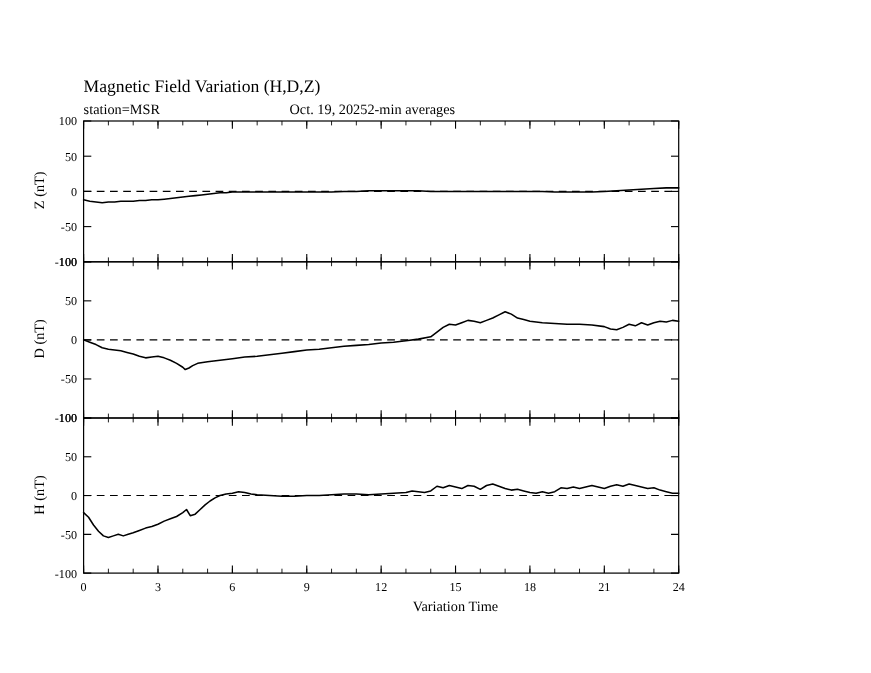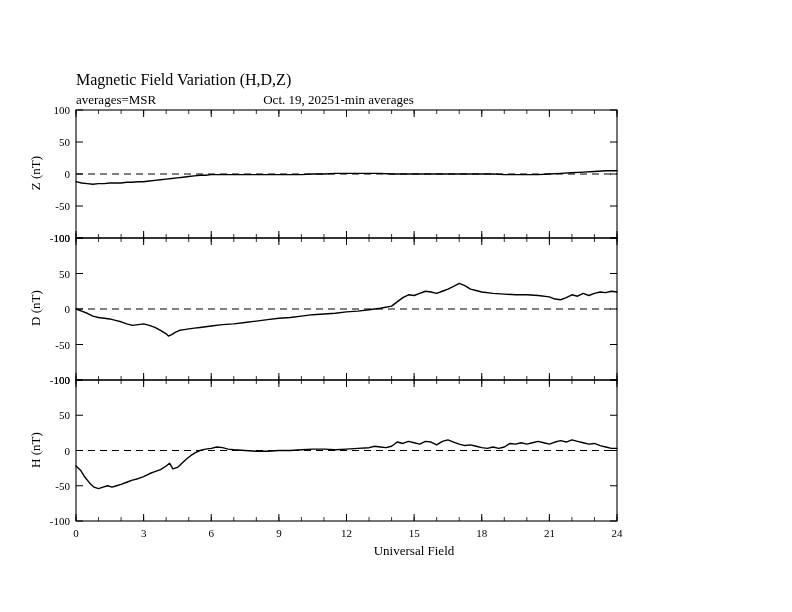--- a/index.html
+++ b/index.html
@@ -69,21 +69,21 @@
   }
 </style>
 </head>
 <body>
 
 <div id="figure">
 
   <div class="title">Magnetic Field Variation (H,D,Z)</div>
 
   <div class="subtitle-row">
-    <span class="sub-station">averages=MSR</span><span class="sub-date">Oct. 19, 2025</span><span class="sub-avg">1-min averages</span>
+    <span class="sub-station">station=MSR</span><span class="sub-date">Oct. 19, 2025</span><span class="sub-avg">2-min averages</span>
   </div>
 
   <svg id="plot" width="792" height="612">
       <rect x="76" y="110" width="541" height="128" fill="none" stroke="#000" stroke-width="1.1"></rect>
       <line x1="76" y1="174" x2="617" y2="174" stroke="#000" stroke-width="1" stroke-dasharray="7,5"></line>
       <line x1="76" y1="110" x2="83" y2="110" stroke="#000" stroke-width="1"></line>
       <line x1="610" y1="110" x2="617" y2="110" stroke="#000" stroke-width="1"></line>
       <text x="70" y="114" text-anchor="end" font-size="11">100</text>
       <line x1="76" y1="142" x2="83" y2="142" stroke="#000" stroke-width="1"></line>
       <line x1="610" y1="142" x2="617" y2="142" stroke="#000" stroke-width="1"></line>
@@ -346,15 +346,15 @@
       <line x1="594.4583333333334" y1="517" x2="594.4583333333334" y2="521" stroke="#000" stroke-width="0.8"></line>
       <line x1="617" y1="380" x2="617" y2="384" stroke="#000" stroke-width="0.8"></line>
       <line x1="617" y1="517" x2="617" y2="521" stroke="#000" stroke-width="0.8"></line>
       <path d="M76.00 466.01 L80.51 470.24 L85.02 477.29 L89.53 482.93 L94.03 487.16 L98.54 488.57 L103.05 487.16 L107.56 485.75 L112.07 487.16 L116.57 485.75 L121.08 484.34 L126.72 482.23 L132.35 480.11 L137.99 478.70 L143.63 476.58 L149.26 473.76 L154.90 471.65 L160.53 469.54 L166.17 466.01 L169.55 463.19 L172.93 468.83 L177.44 467.42 L181.95 463.19 L186.45 458.96 L190.96 455.44 L195.47 452.62 L199.98 450.50 L205.61 449.09 L211.25 448.38 L216.89 446.98 L222.52 447.68 L228.16 449.09 L233.79 449.80 L245.06 450.50 L256.33 451.20 L267.60 451.20 L278.88 450.50 L290.15 450.50 L301.42 449.80 L312.69 449.09 L323.96 449.09 L335.23 449.80 L346.50 449.09 L357.77 448.38 L369.04 447.68 L374.68 446.27 L380.31 446.98 L385.95 447.68 L391.58 446.27 L397.22 442.04 L402.85 443.45 L408.49 441.34 L414.13 442.75 L419.76 444.15 L425.40 441.34 L431.03 442.04 L436.67 444.86 L442.30 441.34 L447.94 439.93 L453.57 442.04 L459.21 444.15 L464.84 445.56 L470.48 444.86 L476.11 446.27 L481.75 447.68 L487.39 448.38 L493.02 446.98 L498.66 448.38 L504.29 446.98 L509.93 443.45 L515.56 444.15 L521.20 442.75 L526.83 444.15 L532.47 442.75 L538.10 441.34 L543.74 442.75 L549.38 444.15 L555.01 442.04 L560.65 440.63 L566.28 442.04 L571.92 439.93 L577.55 441.34 L583.19 442.75 L588.82 444.15 L594.46 443.45 L600.09 445.56 L605.73 446.98 L611.36 448.38 L617.00 448.38 " fill="none" stroke="#000" stroke-width="1.4" stroke-linejoin="round" stroke-linecap="round"></path>
     </svg>
 
   <div class="ylabel" id="ylab-z" style="left: -4px; top: 165px; width: 80px; text-align: center;">Z (nT)</div>
   <div class="ylabel" id="ylab-d" style="left: -4px; top: 300px; width: 80px; text-align: center;">D (nT)</div>
   <div class="ylabel" id="ylab-h" style="left: -4px; top: 441.5px; width: 80px; text-align: center;">H (nT)</div>
 
-  <div class="xlabel"><span class="xlabel-inner">Universal Field</span></div>
+  <div class="xlabel"><span class="xlabel-inner">Variation Time</span></div>
 
 </div>
 
 </body></html>

